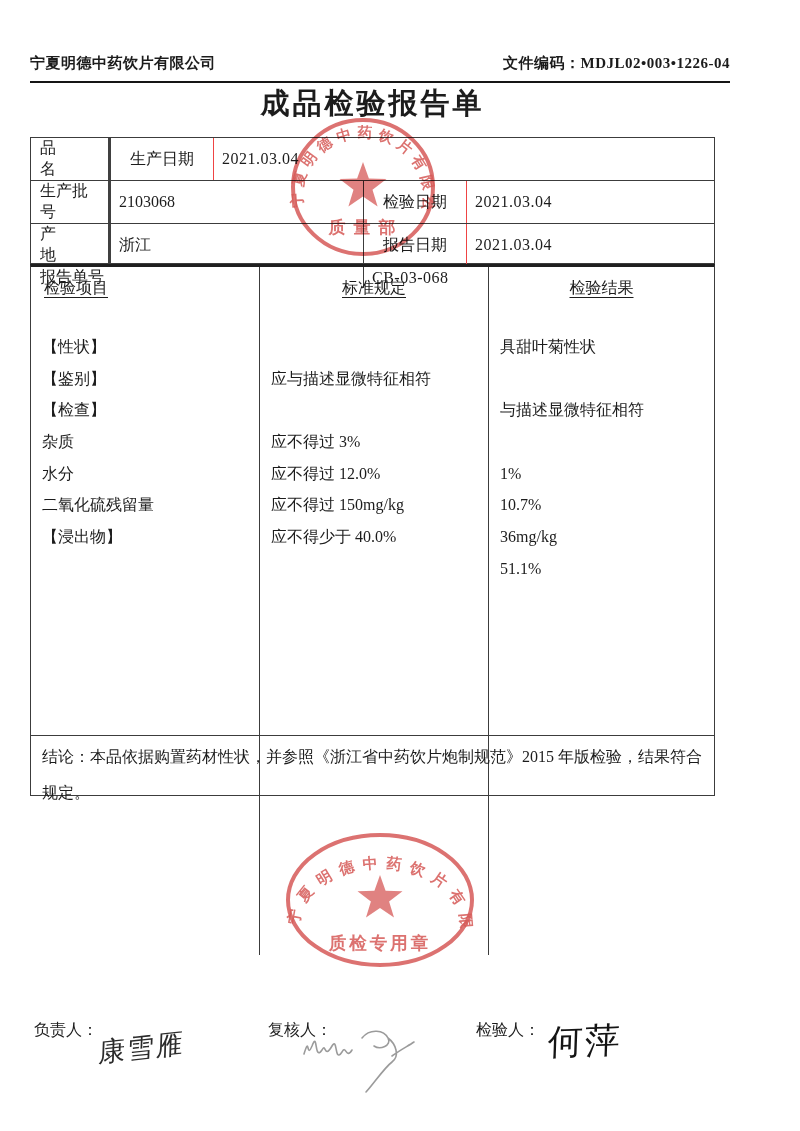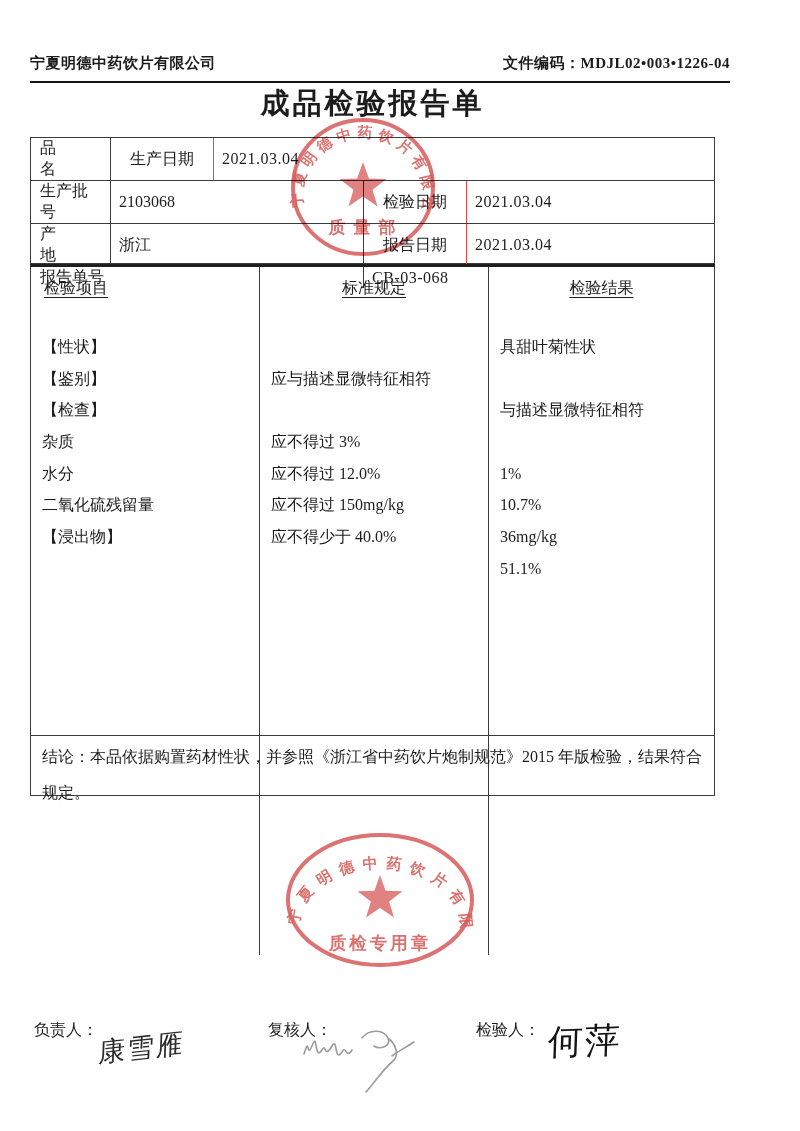--- a/index.html
+++ b/index.html
@@ -25,21 +25,21 @@
 
   
   .info-table {
     position:absolute; left:30px; top:137px; width:685px; height:127px;
     border:1px solid #3c3c3c; display:flex; flex-direction:column;
     font-size:16px;
   }
   .info-row { flex:1; display:flex; align-items:center; border-bottom:1px solid #3c3c3c; }
   .info-row:last-child { border-bottom:none; }
   .cell { height:100%; display:flex; align-items:center; }
-  .c-label   { width:80px;  border-right:1px solid #404040; padding:0 9px; }
+  .c-label   { width:80px;  border-right:3px solid #404040; padding:0 9px; }
   .c-value   { width:253px; border-right:1px solid #3c3c3c; padding-left:8px; }
   .c-dlabel  { width:103px; border-right:1px solid #ef4444; justify-content:center; }
   .c-dvalue  { flex:1; padding-left:8px; letter-spacing:0.5px; }
   .c-wide-label { width:333px; border-right:1px solid #3c3c3c; padding:0 9px; }
   .c-wide-value { flex:1; padding-left:8px; letter-spacing:0.5px; }
 
   
   .inspect {
     position:absolute; left:30px; top:264px; width:685px; height:532px;
     border-left:1px solid #3c3c3c; border-right:1px solid #3c3c3c;

